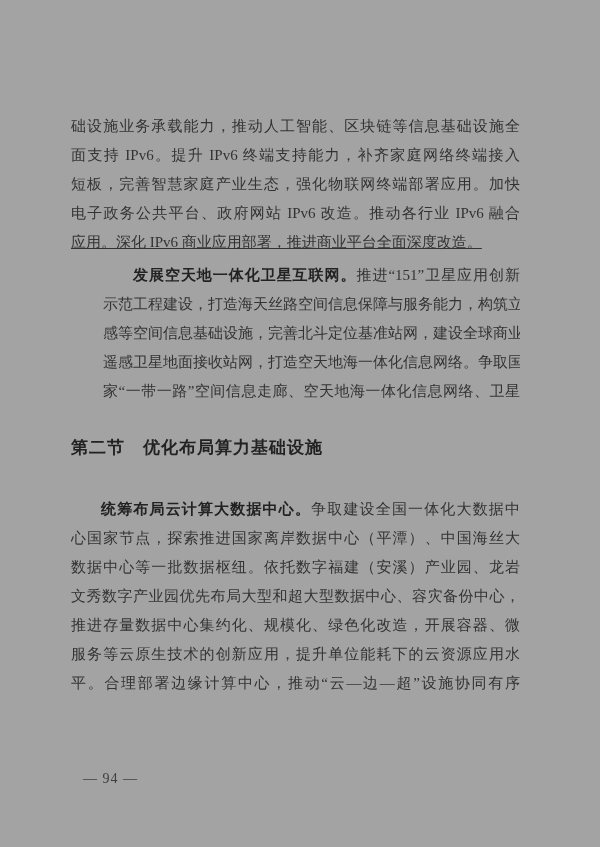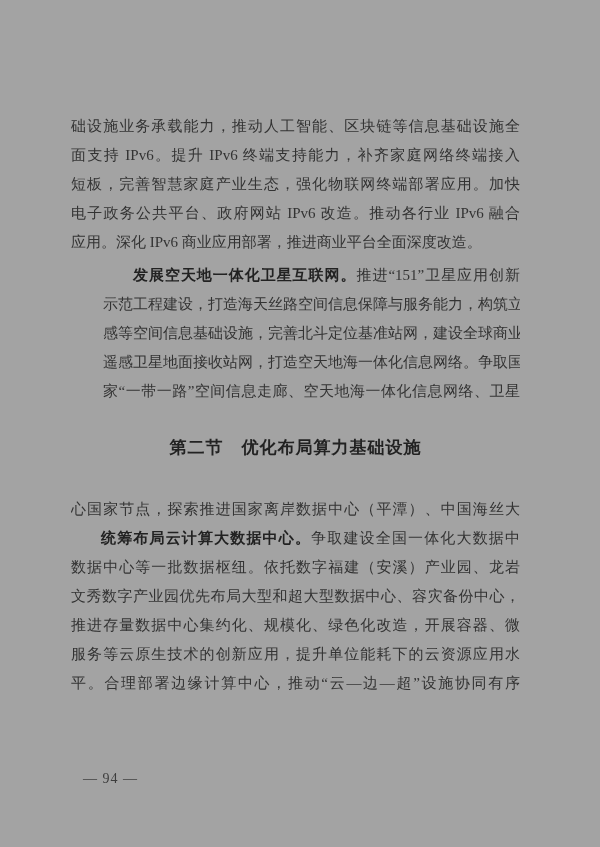--- a/index.html
+++ b/index.html
@@ -29,29 +29,30 @@
     height: 29px;
     line-height: 29px;
     text-align: justify;
     text-align-last: justify;
     overflow: hidden;
     white-space: nowrap;
   }
   .line.last {
     text-align: center;
     text-align-last: left;
+    text-decoration: underline;
   }
   .line.indent { text-indent: 30px; }
   .lead-bold { font-weight: bold; color: #222222; }
   .section-heading {
     margin-top: 27px;
     margin-bottom: 33px;
     height: 29px;
     line-height: 29px;
-    text-align: center;
+    text-align: left;
     font-weight: bold;
     font-size: 17px;
     color: #222222;
     letter-spacing: 1px;
   }
   .footer {
     position: absolute;
     left: 83px;
     top: 769px;
     font-size: 14px;
@@ -74,22 +75,22 @@
       </div>
       <div class="paragraph">
         <div class="line indent"><span class="lead-bold">发展空天地一体化卫星互联网。</span>推进“151”卫星应用创新</div>
         <div class="line">示范工程建设，打造海天丝路空间信息保障与服务能力，构筑立</div>
         <div class="line">感等空间信息基础设施，完善北斗定位基准站网，建设全球商业</div>
         <div class="line">遥感卫星地面接收站网，打造空天地海一体化信息网络。争取国</div>
         <div class="line">家“一带一路”空间信息走廊、空天地海一体化信息网络、卫星</div>
       </div>
       <div class="section-heading">第二节　优化布局算力基础设施</div>
       <div class="paragraph">
+        <div class="line indent"><span class="lead-bold">统筹布局云计算大数据中心。</span>争取建设全国一体化大数据中</div>
         <div class="line">心国家节点，探索推进国家离岸数据中心（平潭）、中国海丝大</div>
-        <div class="line indent"><span class="lead-bold">统筹布局云计算大数据中心。</span>争取建设全国一体化大数据中</div>
         <div class="line">数据中心等一批数据枢纽。依托数字福建（安溪）产业园、龙岩</div>
         <div class="line">文秀数字产业园优先布局大型和超大型数据中心、容灾备份中心，</div>
         <div class="line">推进存量数据中心集约化、规模化、绿色化改造，开展容器、微</div>
         <div class="line">服务等云原生技术的创新应用，提升单位能耗下的云资源应用水</div>
         <div class="line">平。合理部署边缘计算中心，推动“云—边—超”设施协同有序</div>
       </div>
     </div>
   <div class="footer">— 94 —</div>
 </div>
 

